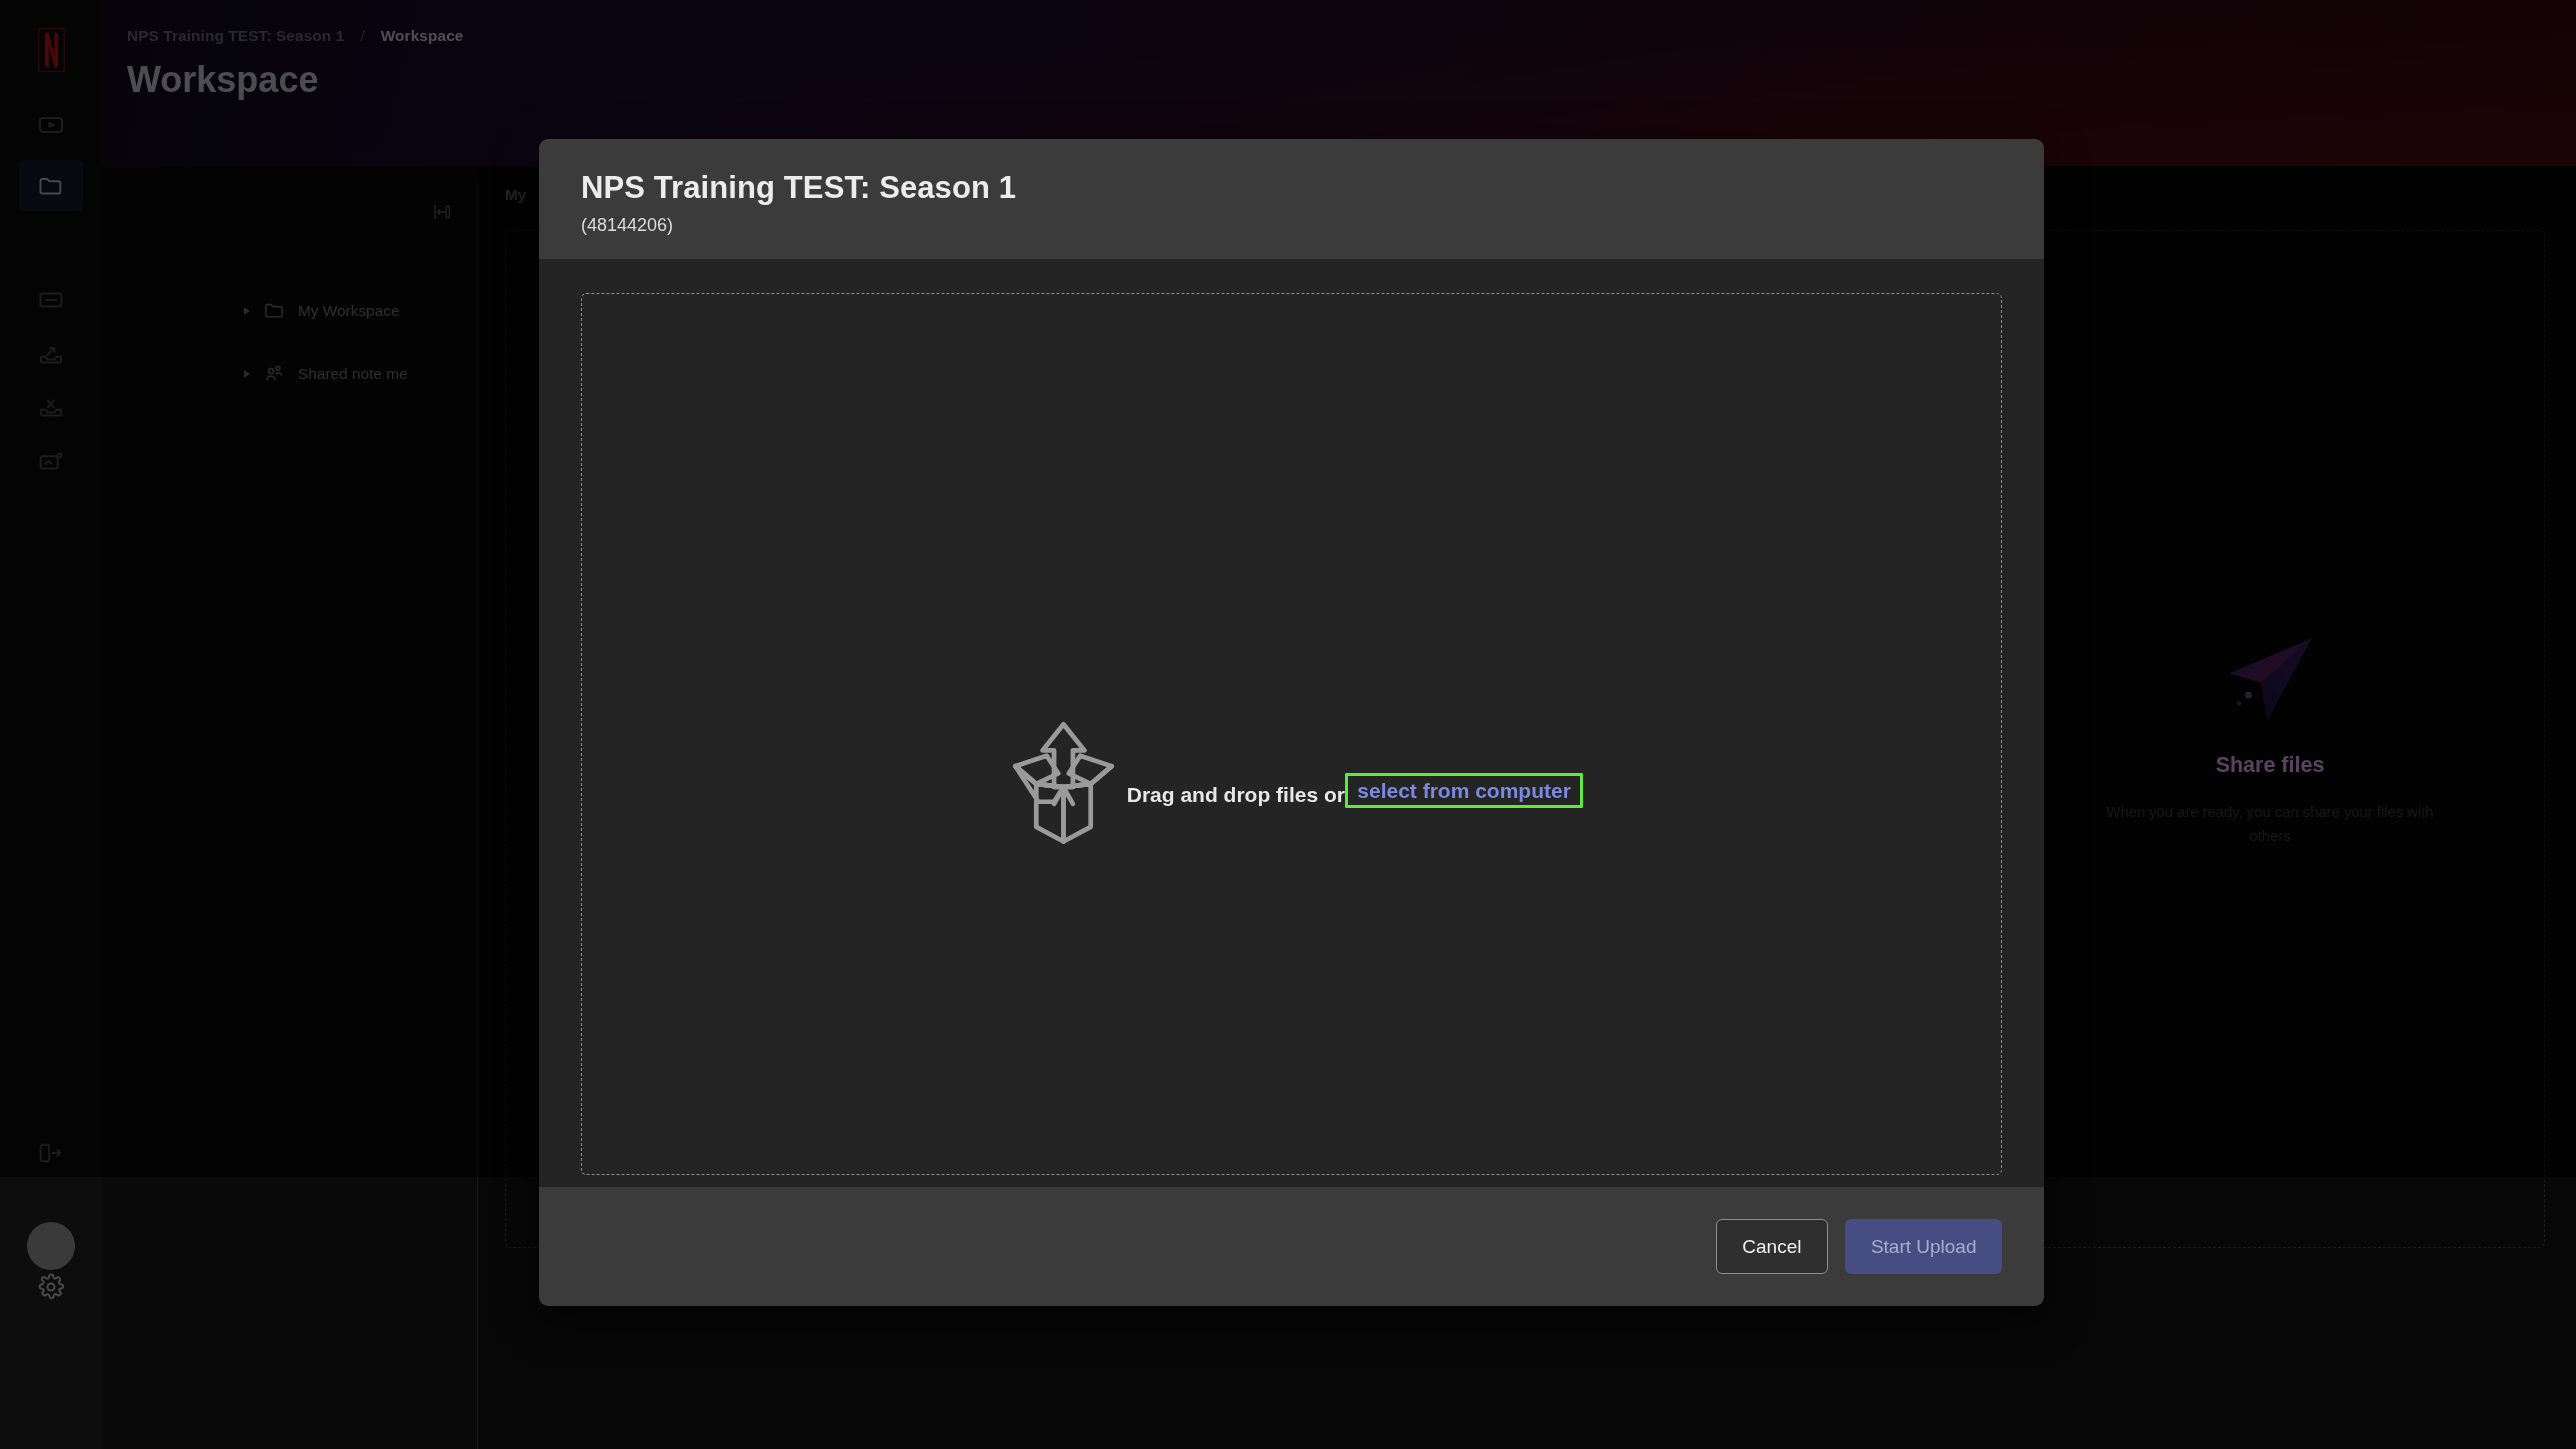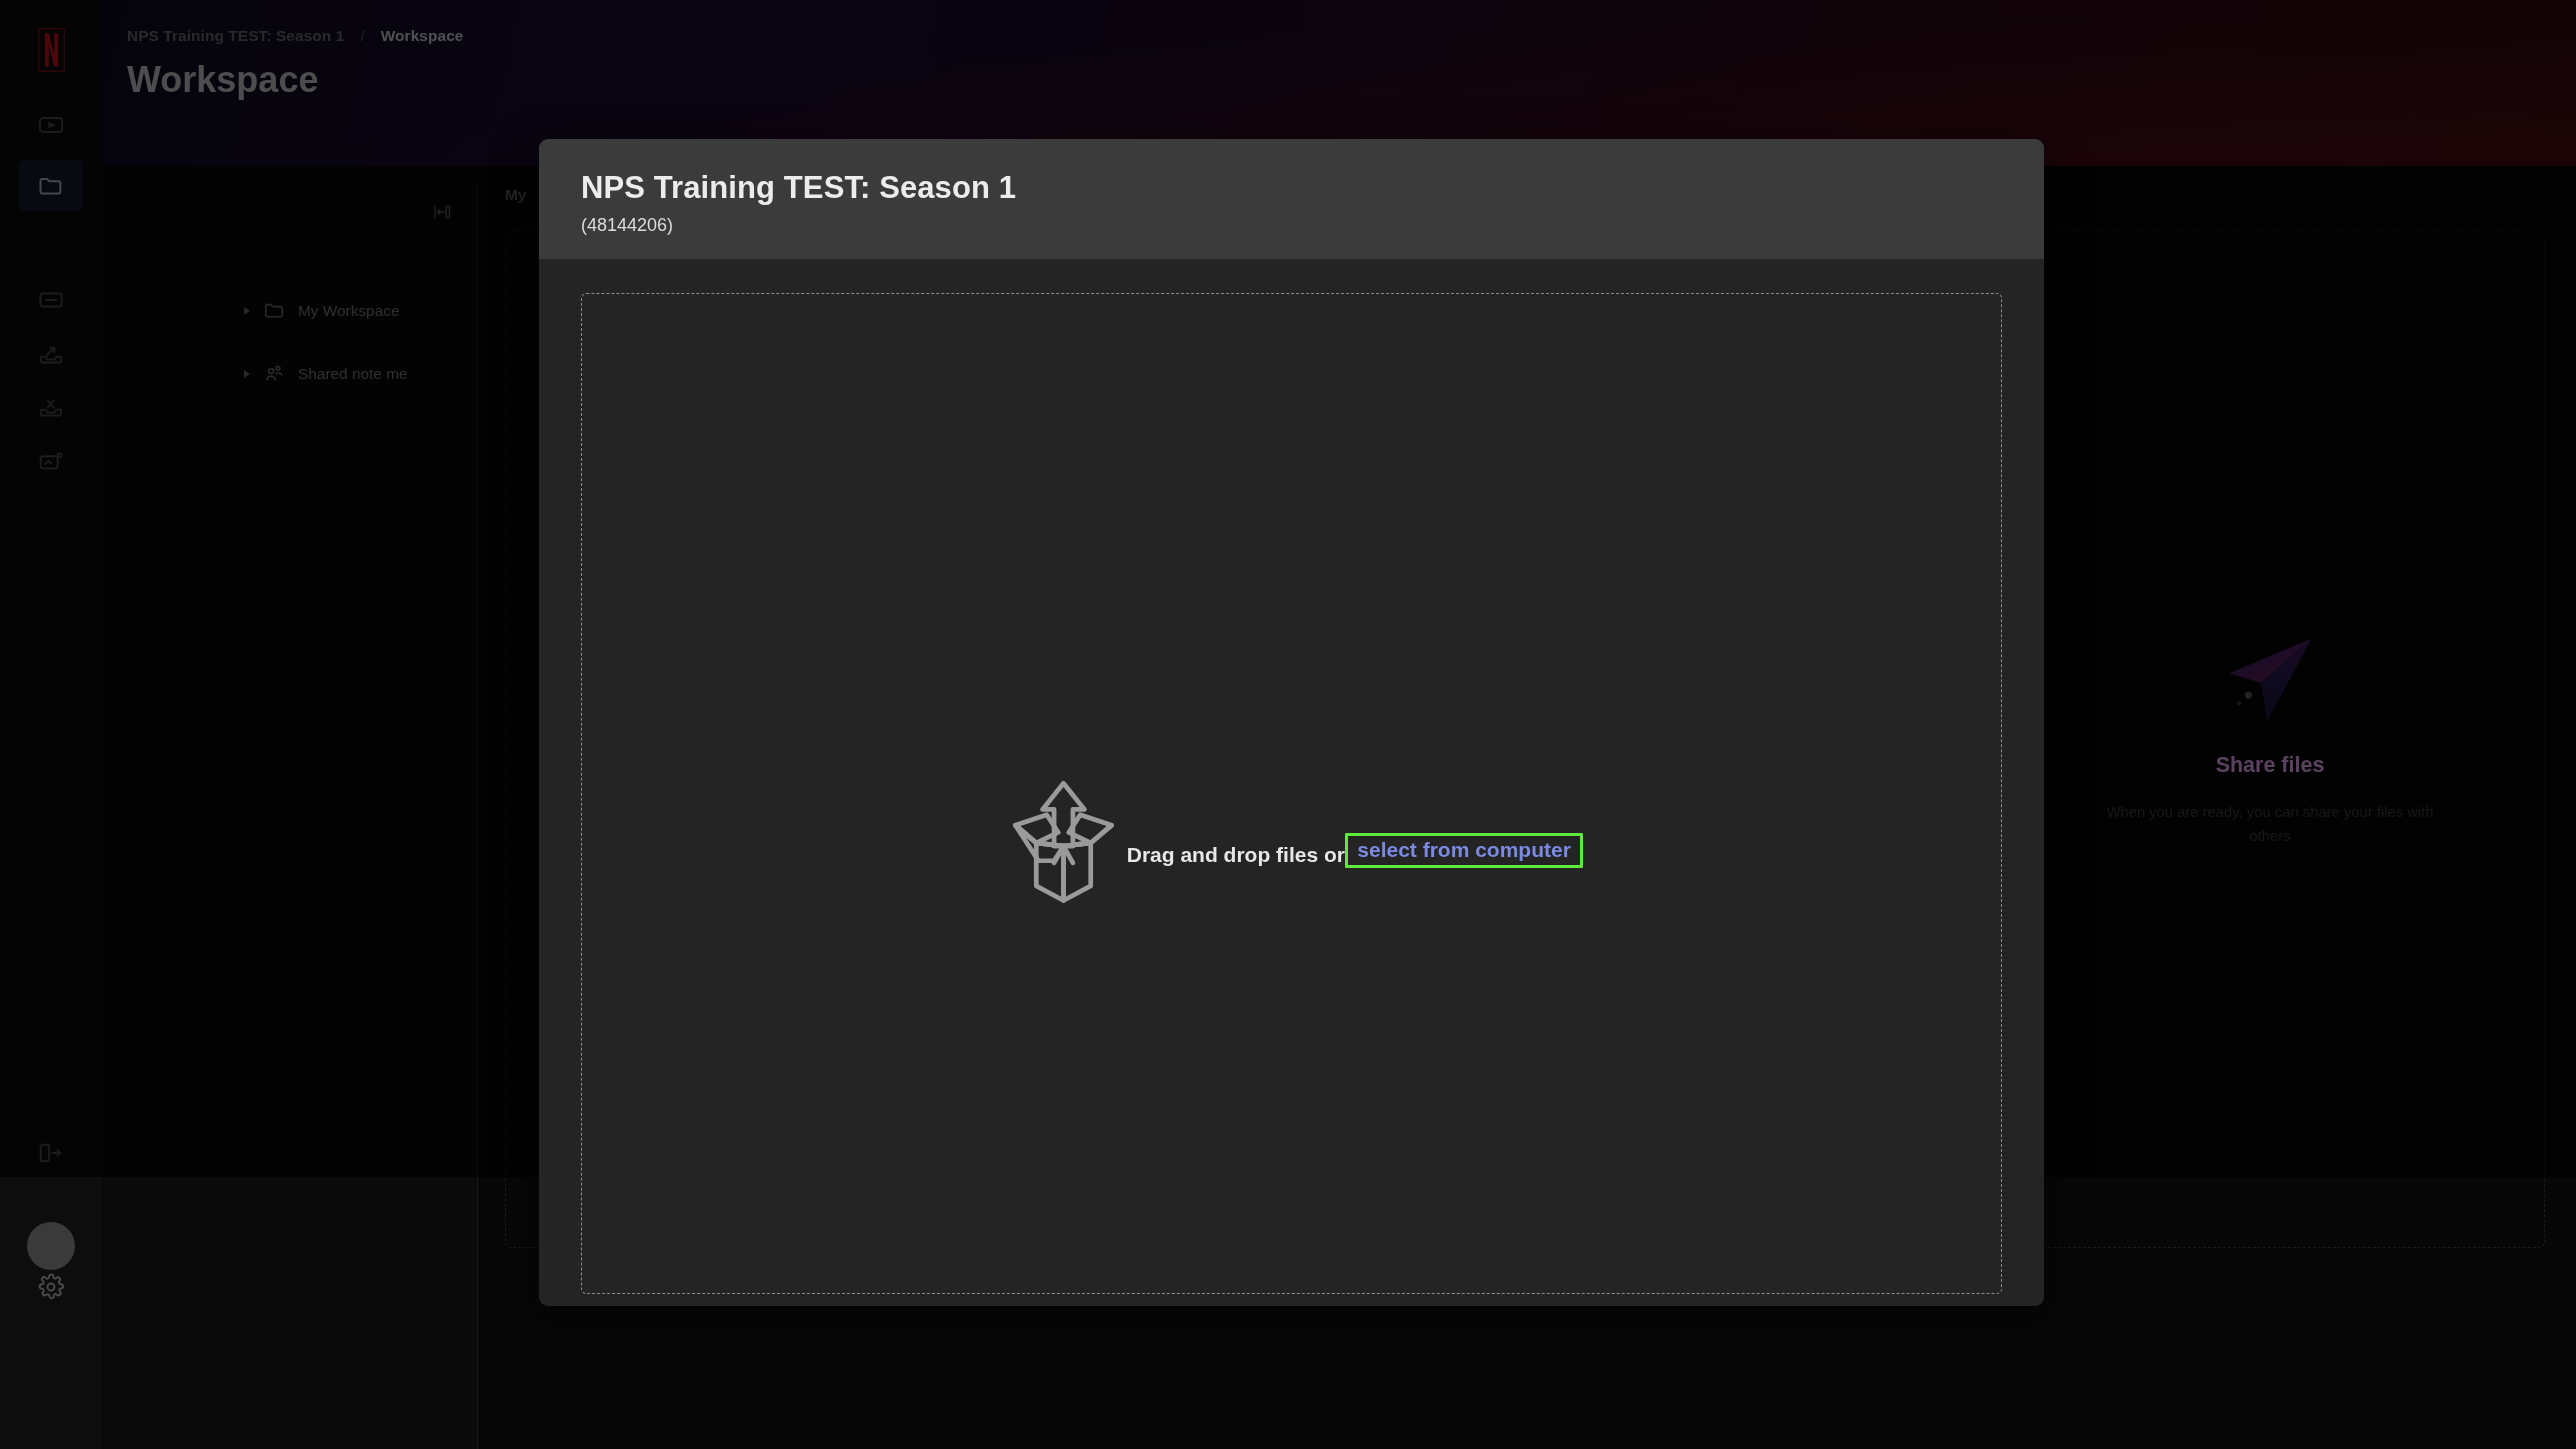--- a/index.html
+++ b/index.html
@@ -374,16 +374,20 @@
             <path class="st" d="M86 63 L86 104 L60 118 L60 66 Z"></path>
           </svg>
           <div class="dz-text">Drag and drop files or</div>
           <div class="dz-link-wrap">
             <a class="dz-link" href="#">select from computer</a>
           </div>
         </div>
       </div>
     </div>
 
+    <div class="modal-foot">
+      <button class="btn btn-cancel">Cancel</button>
+      <button class="btn btn-upload">Start Upload</button>
+    </div>
   </div>
 
 </div>
 
 
 </body></html>

